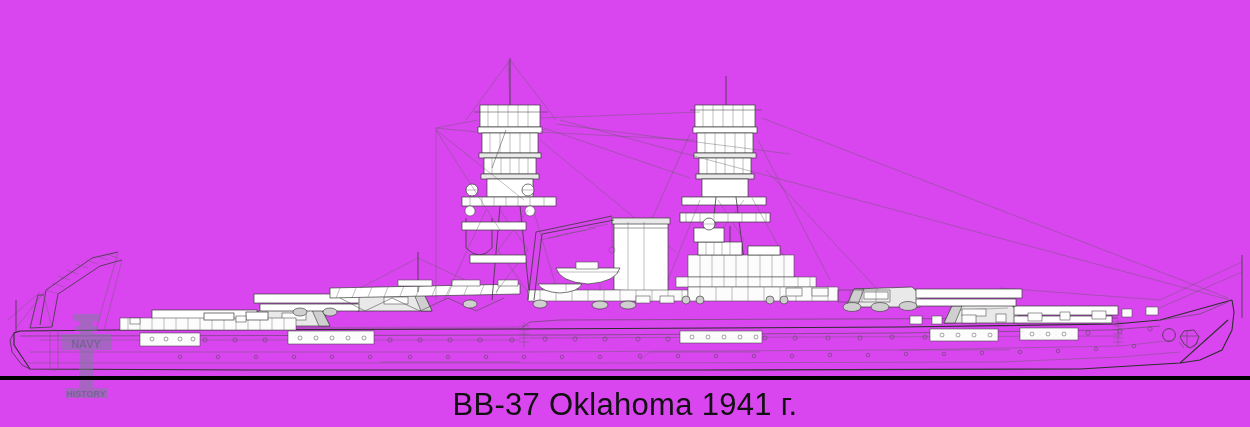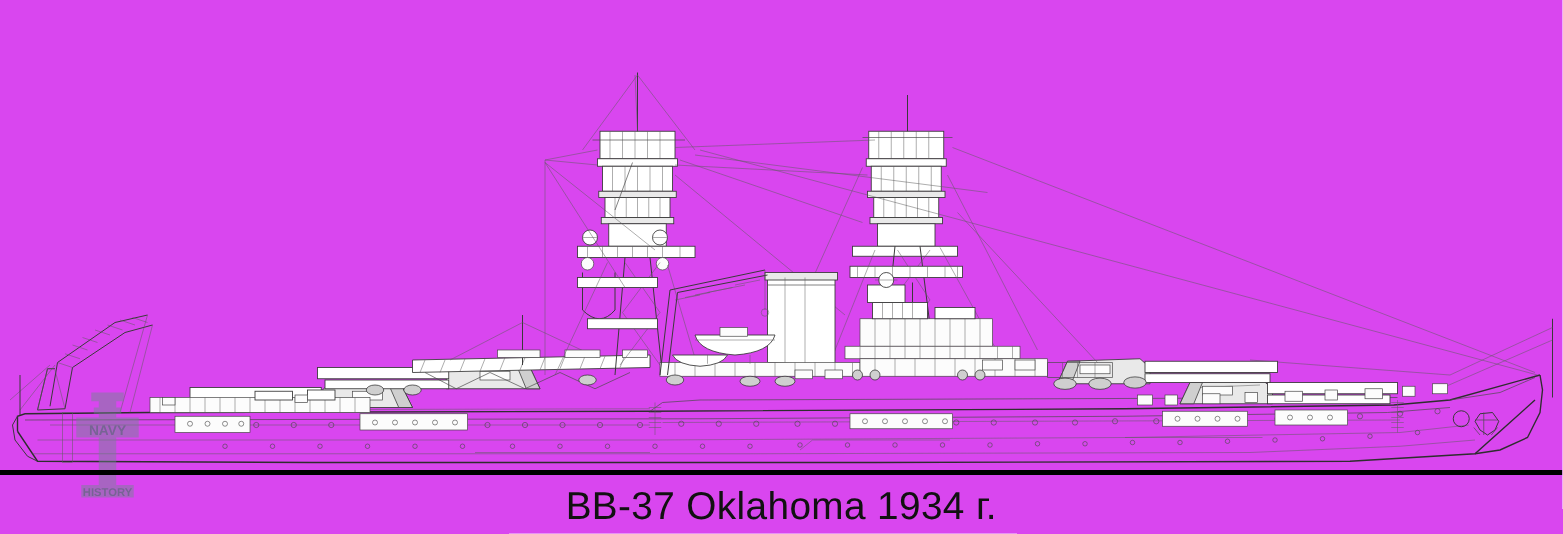--- a/index.html
+++ b/index.html
@@ -493,15 +493,15 @@
       </g>
       <g opacity="0.95">
         <text class="wm-text" x="31" y="36" font-size="11" text-anchor="middle">NAVY</text>
         <text class="wm-text" x="31" y="85" font-size="9" text-anchor="middle">HISTORY</text>
       </g>
     </svg>
   </div>
 
   <div id="baseline"></div>
 
-  <div id="caption">BB-37 Oklahoma 1934 г.</div>
+  <div id="caption">BB-37 Oklahoma 1941 г.</div>
 
 </div>
 
 </body></html>

